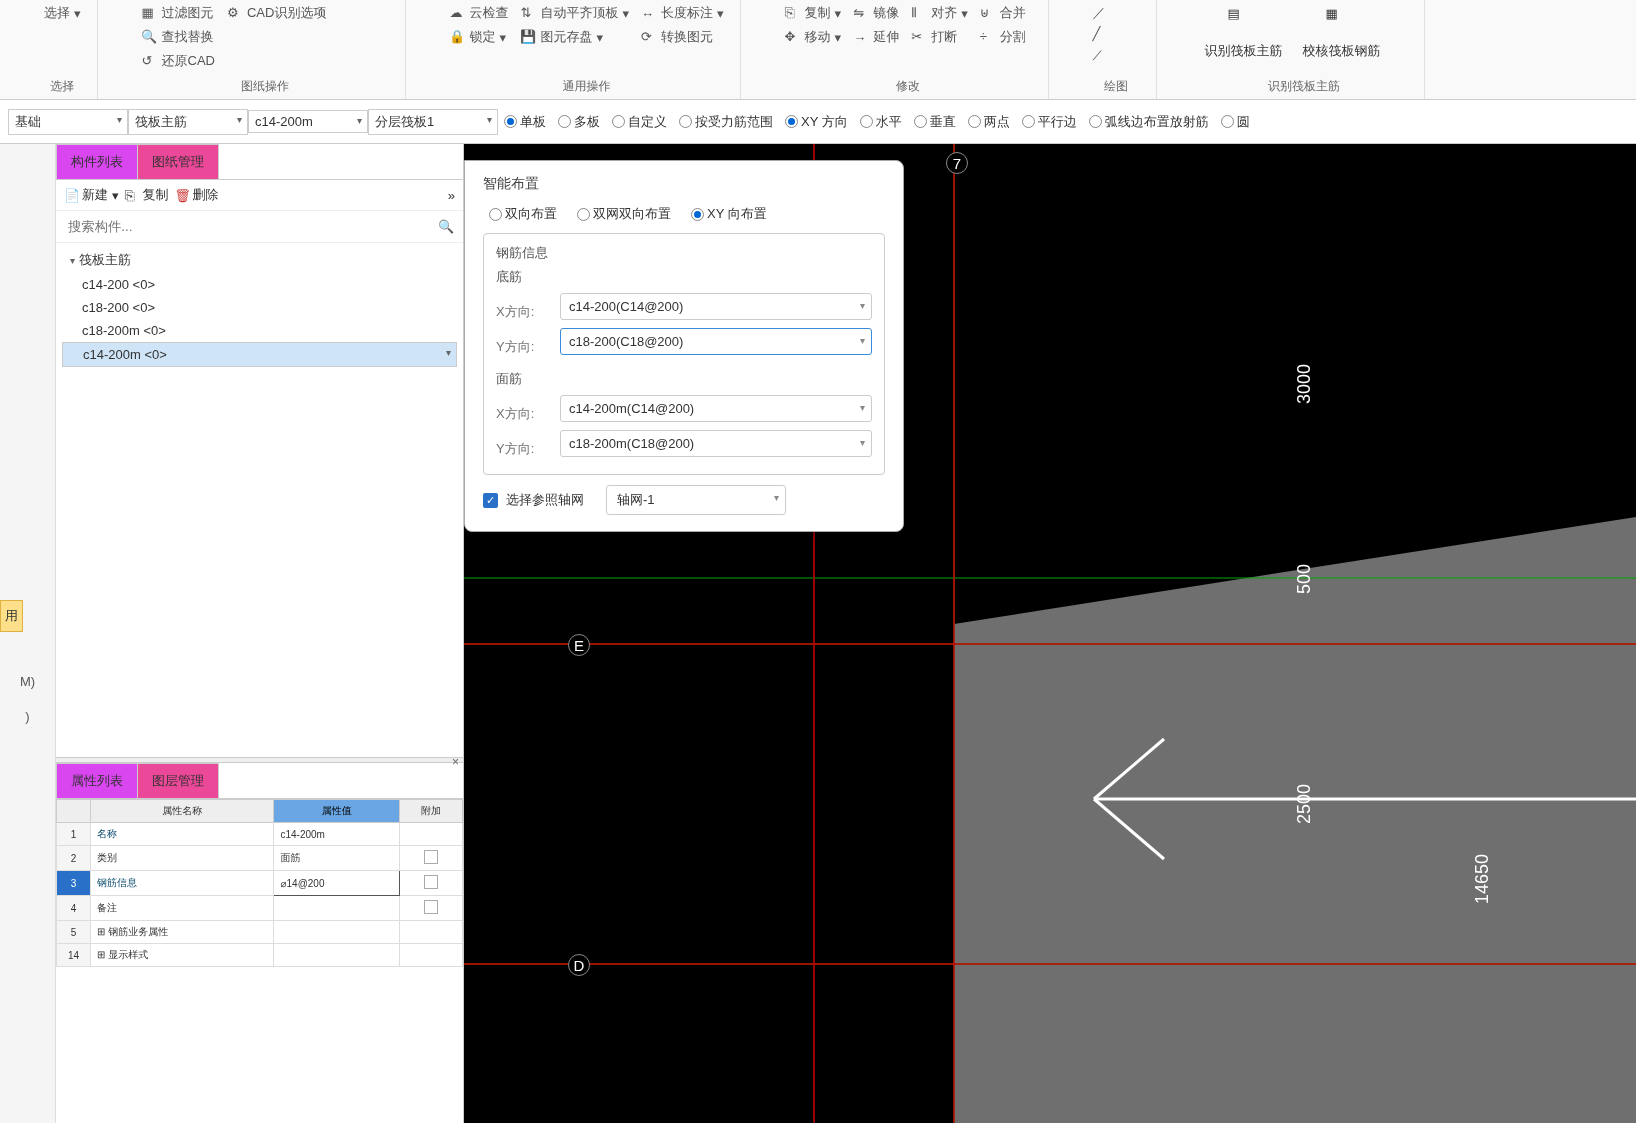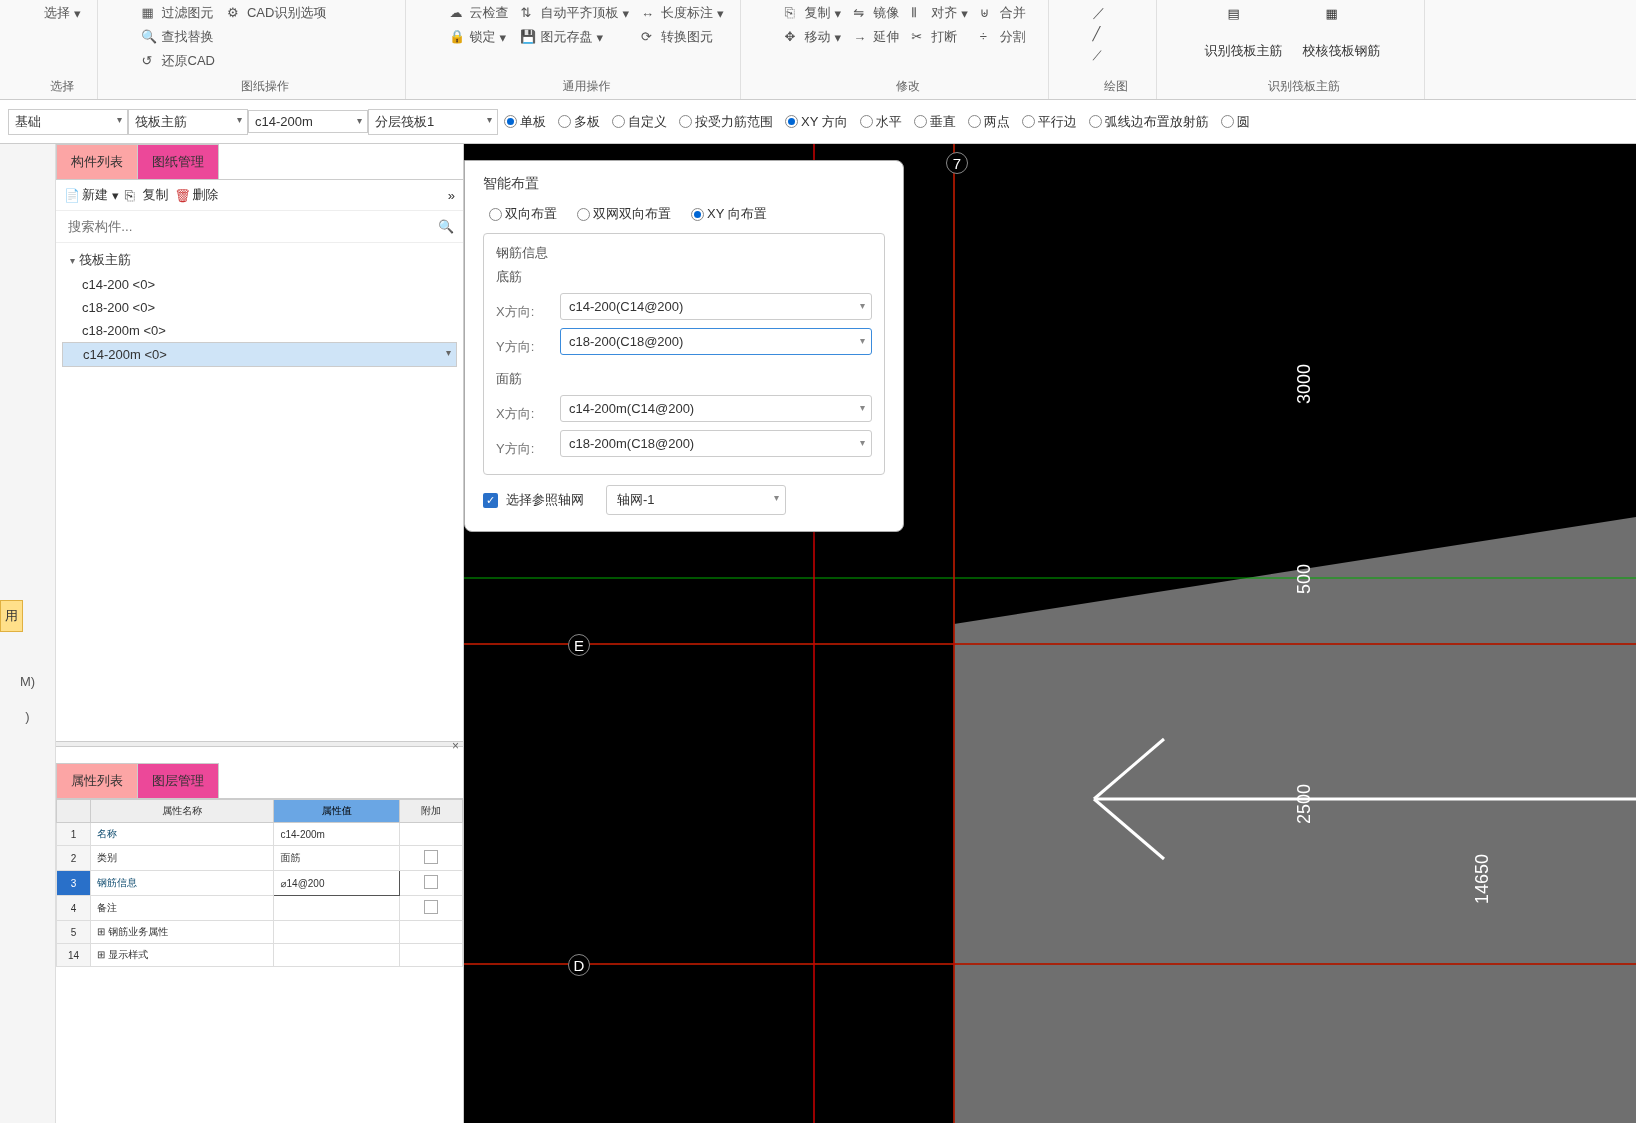--- a/index.html
+++ b/index.html
@@ -18,34 +18,34 @@
 .sel::after { content: "▾"; position: absolute; right: 5px; top: 4px; color: #666; font-size: 10px; }
 .radio { display: inline-flex; align-items: center; gap: 3px; margin: 0 6px; white-space:nowrap;}
 .radcir { width: 13px; height: 13px; border: 1px solid #888; border-radius: 50%; display:inline-block; position:relative;}
 .radcir.on::after { content:""; position:absolute; left:2px; top:2px; width:7px; height:7px; background:#0066d4; border-radius:50%;}
 .main { display: flex; height: calc(100% - 144px); }
 .leftcol { width: 56px; border-right:1px solid #ddd; background:#f5f5f5; display:flex; flex-direction:column; align-items:center;}
 .leftcol .ltxt { padding:10px 4px; color:#555; text-align:center;}
 .midpanel { width: 408px; border-right: 1px solid #ccc; display: flex; flex-direction: column; background:#fff;}
 .tabs { display: flex; border-bottom: 1px solid #ccc; }
 .tab { padding: 8px 14px; border: 1px solid #ccc; border-bottom: none; background: #ec4899; cursor: pointer; margin-right:-1px;}
-.tab.active { background: #fca5a5; }
+.tab.active { background: #d946ef; }
 .toolbar2 { display: flex; align-items: center; gap: 6px; padding: 6px 8px; border-bottom: 1px solid #eee; }
 .t2btn { display:flex; align-items:center; gap:4px; cursor:pointer;}
 .t2ico { width:14px; height:14px; display:inline-block;}
 .srch { display:flex; align-items:center; padding:4px 8px; border-bottom:1px solid #eee;}
 .srch input { flex:1; border:none; outline:none; color:#888; padding:4px;}
 .tree { flex:1; overflow:auto; padding:4px 6px;}
 .tnode { padding: 4px 8px 4px 20px; cursor:pointer;}
 .tparent { padding: 4px 8px; cursor:pointer;}
 .tparent::before { content:"▾"; margin-right:4px; color:#666; font-size:10px;}
 .tnode.sel { background:#cfe4f7;}
 .splith { height:6px; background:#eee; border-top:1px solid #ccc; border-bottom:1px solid #ccc; position:relative; cursor:row-resize;}
 .splith .x { position:absolute; right:4px; top:-3px; font-size:12px; color:#666; cursor:pointer;}
-.proppanel { height:360px; display:flex; flex-direction:column;margin-top:16px;}
+.proppanel { height:360px; display:flex; flex-direction:column;}
 .proptable { border-collapse:collapse; width:100%; font-size:10px;}
 .proptable th { background:#eee; border:1px solid #ccc; padding:4px; text-align:center; font-weight:normal;}
 .proptable th.valh { background:#6aa6e4; color:#000000;}
 .proptable td { border:1px solid #ddd; padding:4px 6px;}
 .proptable td.idx { background:#f5f5f5; text-align:center; width:34px;}
 .proptable tr.selrow td.idx { background:#2970c9; color:#fff;}
 .proptable td a { color:#0c4a6e; text-decoration:none;}
 .chk { width:14px; height:14px; border:1px solid #aaa; display:inline-block; background:#fff;}
 .canvas { flex:1; background:#000; position:relative; overflow:hidden;}
 .popup { position:absolute; left:0; top:16px; width:440px; background:#fff; border:1px solid #aaa; box-shadow:3px 3px 8px rgba(0,0,0,0.3); border-radius:0 8px 8px 8px; padding:14px 18px 16px;}

